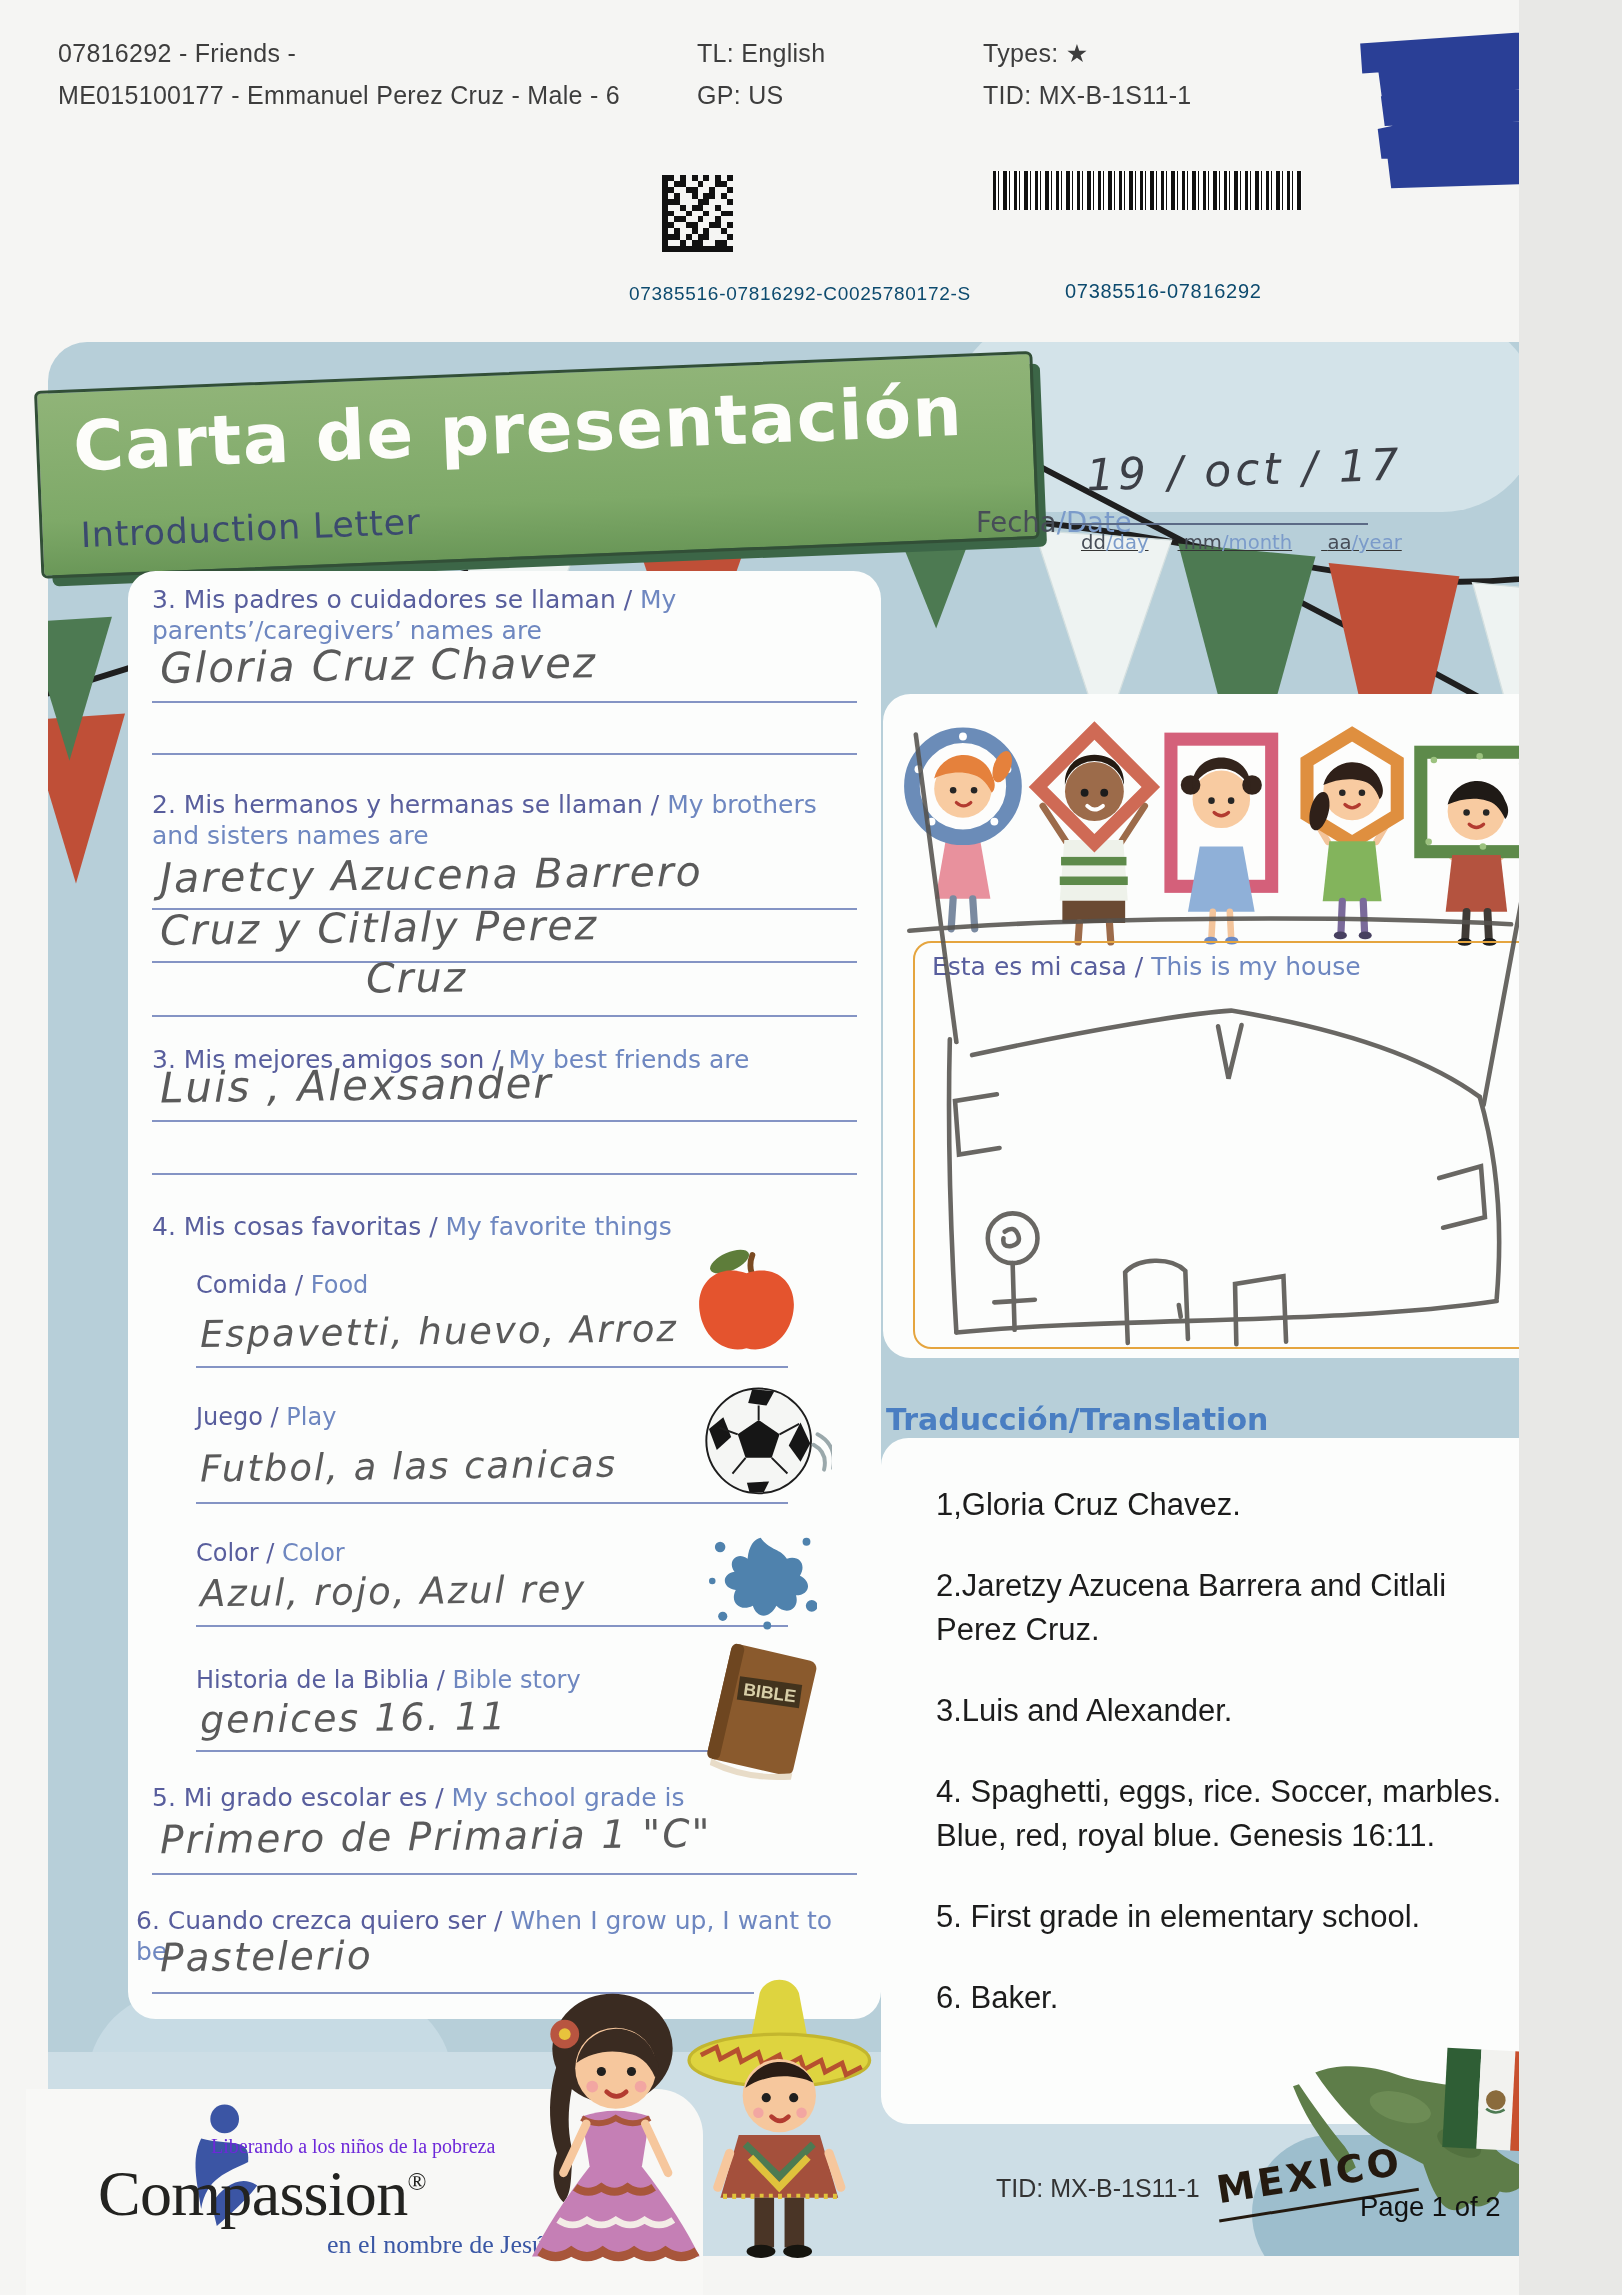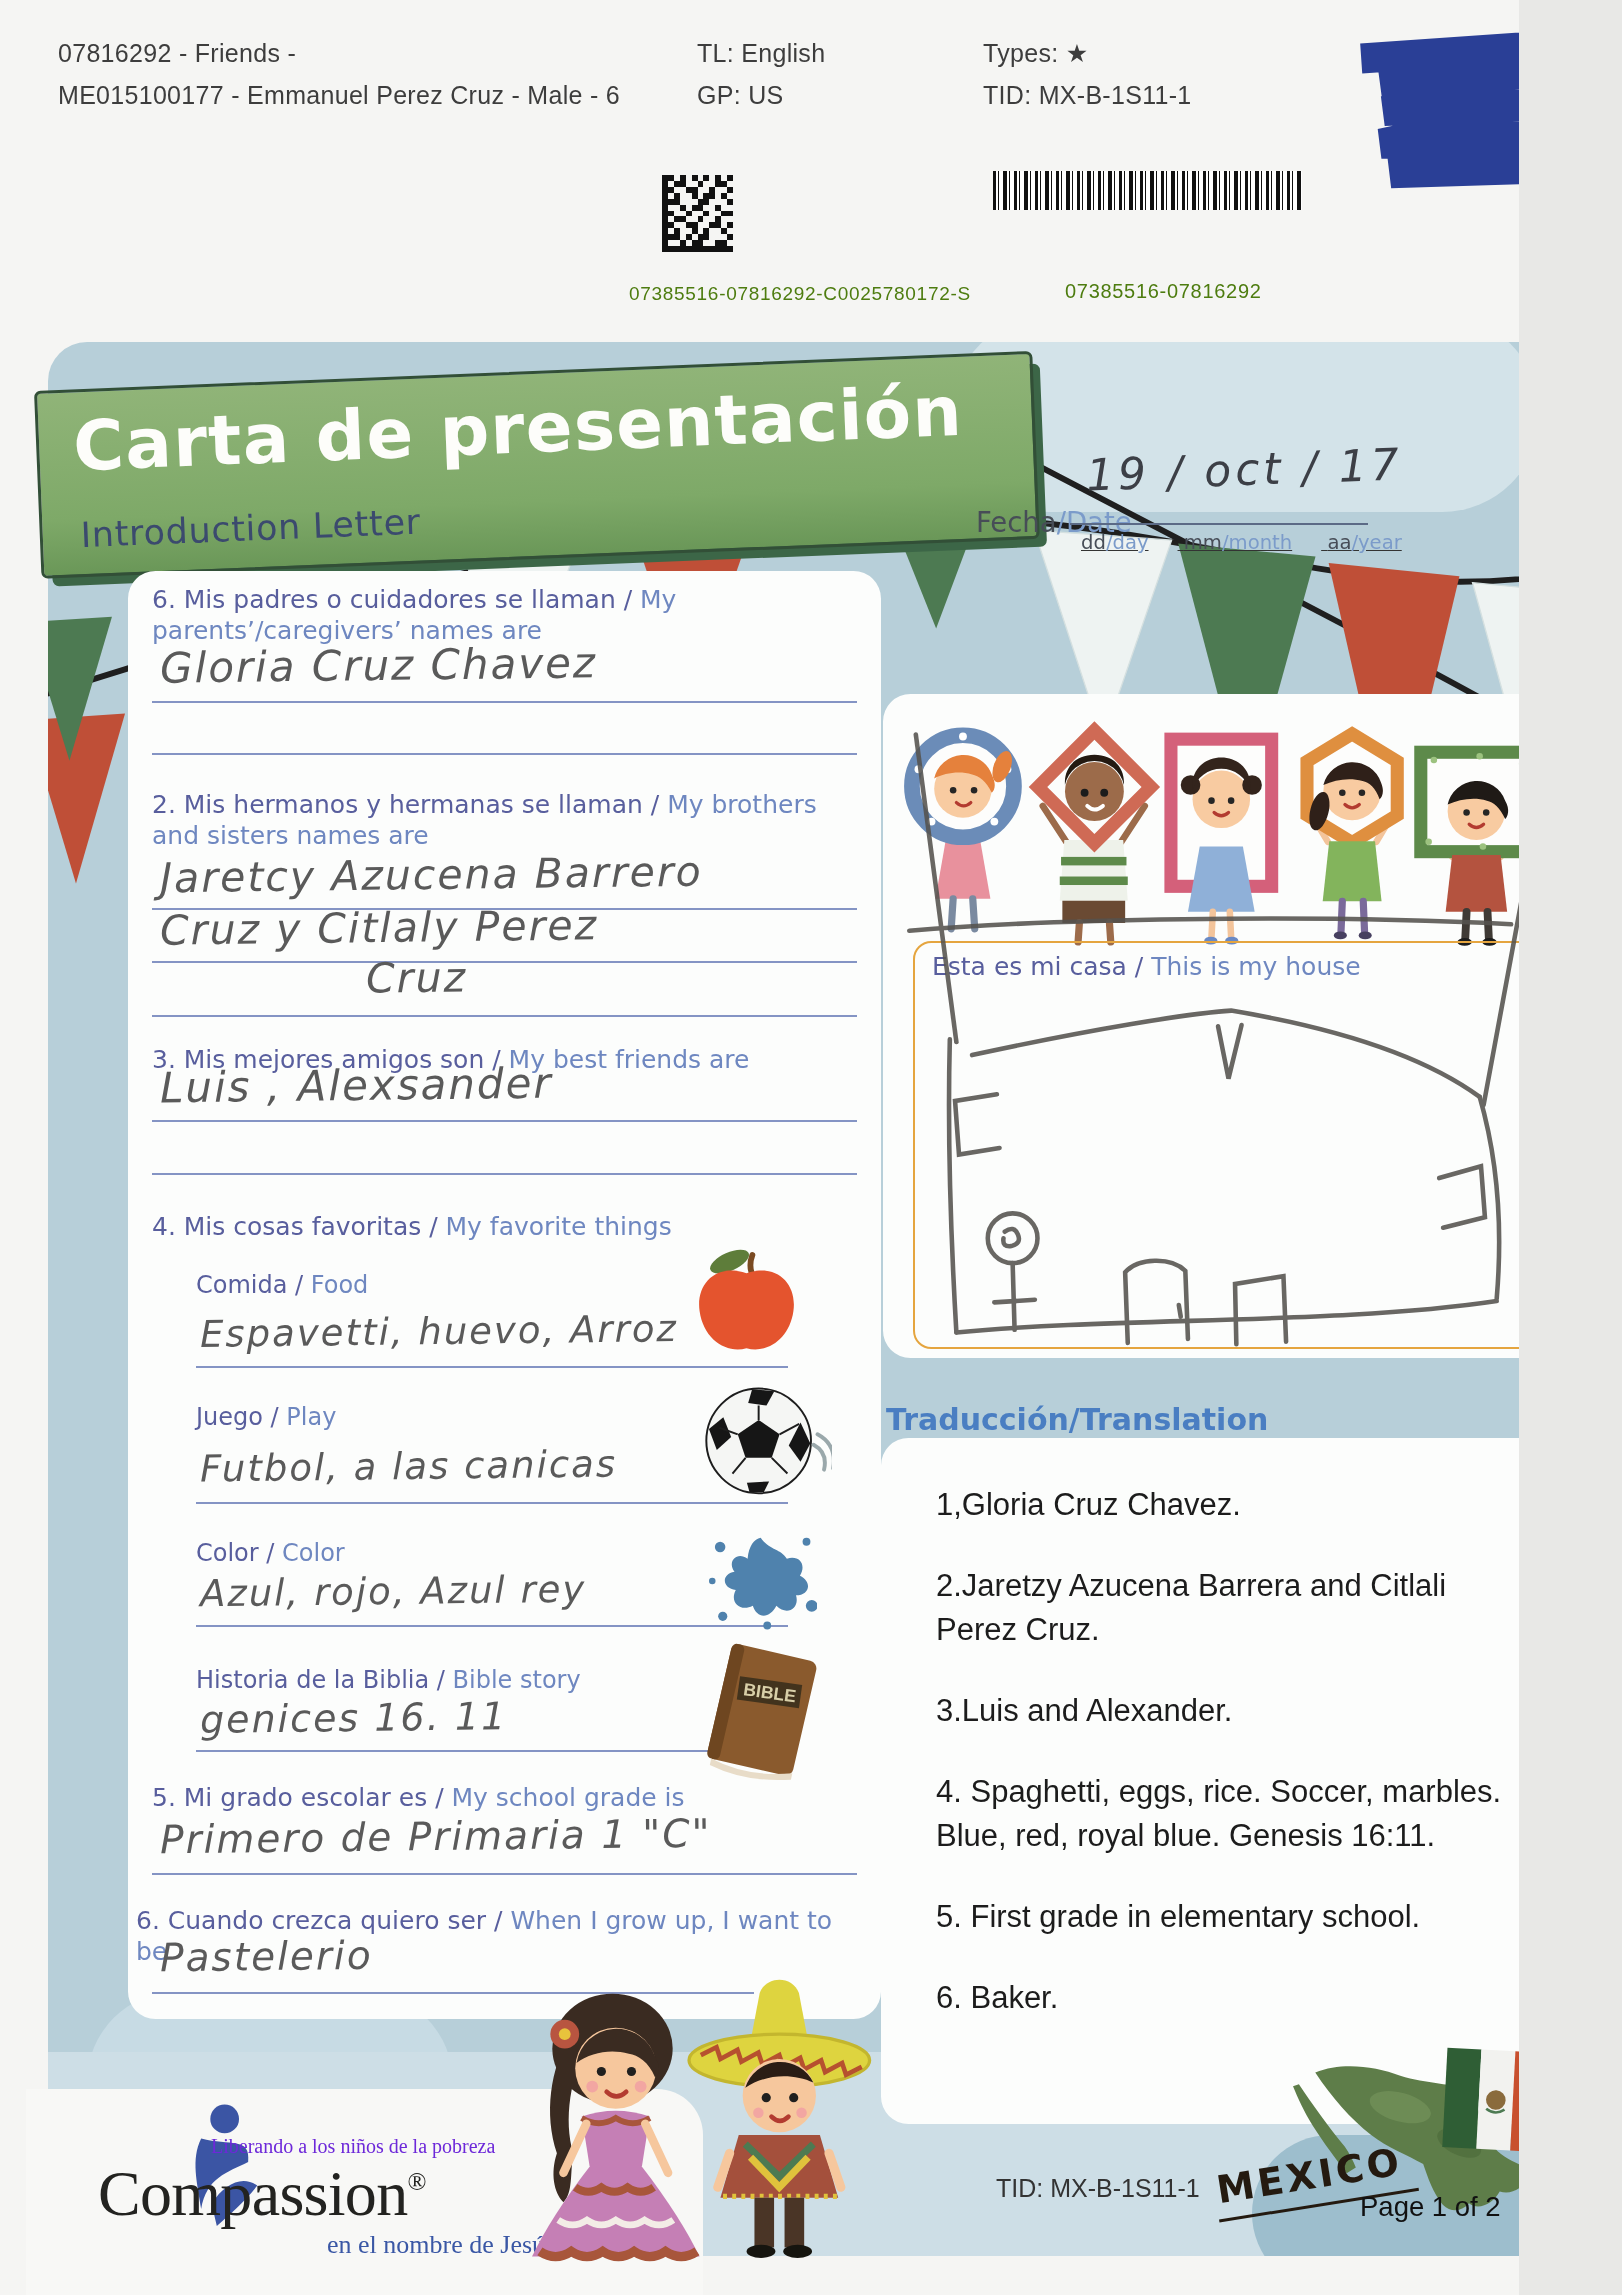--- a/index.html
+++ b/index.html
@@ -1,20 +1,20 @@
 <!DOCTYPE html>
 <html style="font-size:10.5px"><head>
 <meta charset="utf-8">
 <style>
   html,body{margin:0;padding:0;background:#e8e8e6;}
   .page{position:relative;width:1519px;height:2295px;background:#f5f5f3;overflow:hidden;
         font-family:"Liberation Sans",sans-serif;color:#333;}
   .abs{position:absolute;}
   .hd{font-size:25px;color:#3d3d3d;letter-spacing:0.3px;white-space:nowrap;}
-  .codelabel{font-size:19px;color:#4d7c0f;letter-spacing:0.7px;white-space:nowrap;}
+  .codelabel{font-size:19px;color:#0c4a6e;letter-spacing:0.7px;white-space:nowrap;}
   .card{background:#b7cfd9;border-radius:39px;overflow:hidden;}
   .qlabel{font-family:"DejaVu Sans",sans-serif;font-size:25px;line-height:31px;}
   .sublabel{font-family:"DejaVu Sans",sans-serif;font-size:24px;}
   .qes{color:#585e9d;} .qen{color:#6e87c0;}
   .rule{border-bottom:2px solid #8494c4;height:0;}
   .hand{font-family:"DejaVu Sans",sans-serif;color:#5a5a5a;letter-spacing:2px;
         transform:rotate(-.7deg);white-space:nowrap;font-style:italic;}
   .panel{background:#fcfdfc;border-radius:27.5px;}
   .banner-main{background:linear-gradient(180deg,#90b478 0%,#7ea968 70%,#6a9758 100%);
         border:3.9px solid #324f37;border-radius:6.5px;}
@@ -143,21 +143,21 @@
   <div class="abs" style="left:1070px;top:523px;width:298px;border-bottom:2.6px solid #5b6a86;"></div>
   <div class="abs datefield" style="left:1081px;top:531px;font-size:19.6px;text-decoration:underline;">
     <span style="margin-right:29px;"><span class="date-dark">dd</span><span class="date-light">/day</span></span>
     <span style="margin-right:29px;"><span class="date-dark">mm</span><span class="date-light">/month</span></span>
     <span><span class="date-dark">aa</span><span class="date-light">/year</span></span>
   </div>
 
   <div class="abs panel" style="left:128px;top:571px;width:753px;height:1448px;"></div>
 
   <div class="abs qlabel" style="left:152px;top:584px;width:700px;">
-    <span class="qes">6. Mis padres o cuidadores se llaman / </span><span class="qen">My parents’/caregivers’ names are</span>
+    <span class="qes">3. Mis padres o cuidadores se llaman / </span><span class="qen">My parents’/caregivers’ names are</span>
   </div>
   <div class="abs hand" style="left:160px;top:641px;font-size:42px;">Gloria   Cruz   Chavez</div>
   <div class="abs rule" style="left:152px;top:701px;width:705px;"></div>
   <div class="abs rule" style="left:152px;top:753px;width:705px;"></div>
 
   <div class="abs qlabel" style="left:152px;top:789px;width:700px;">
     <span class="qes">2. Mis hermanos y hermanas se llaman / </span><span class="qen">My brothers and sisters names are</span>
   </div>
   <div class="abs hand" style="left:160px;top:851px;font-size:41px;">Jaretcy  Azucena  Barrero</div>
   <div class="abs rule" style="left:152px;top:908px;width:705px;"></div>

